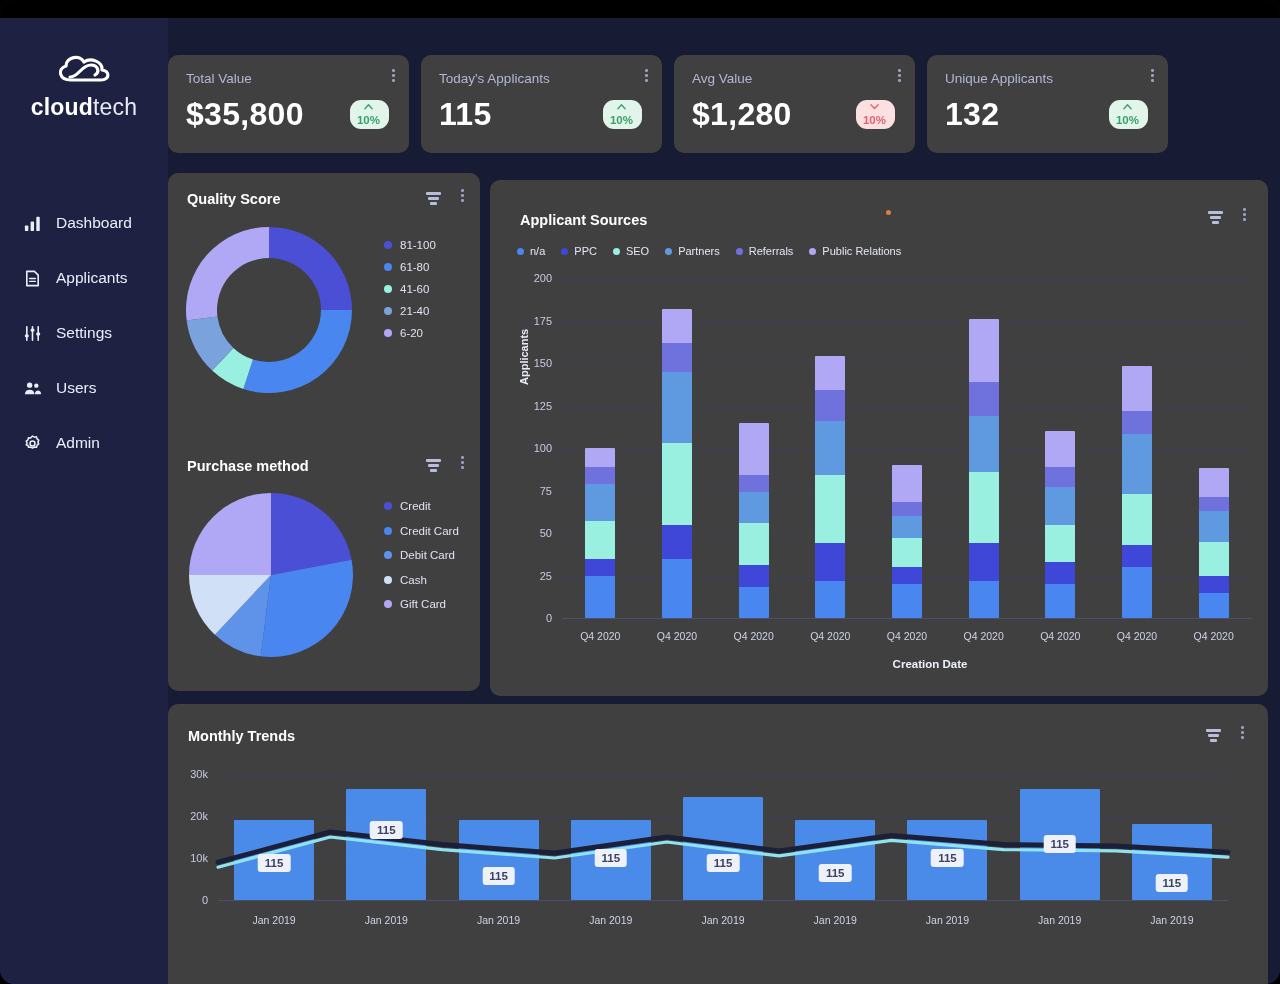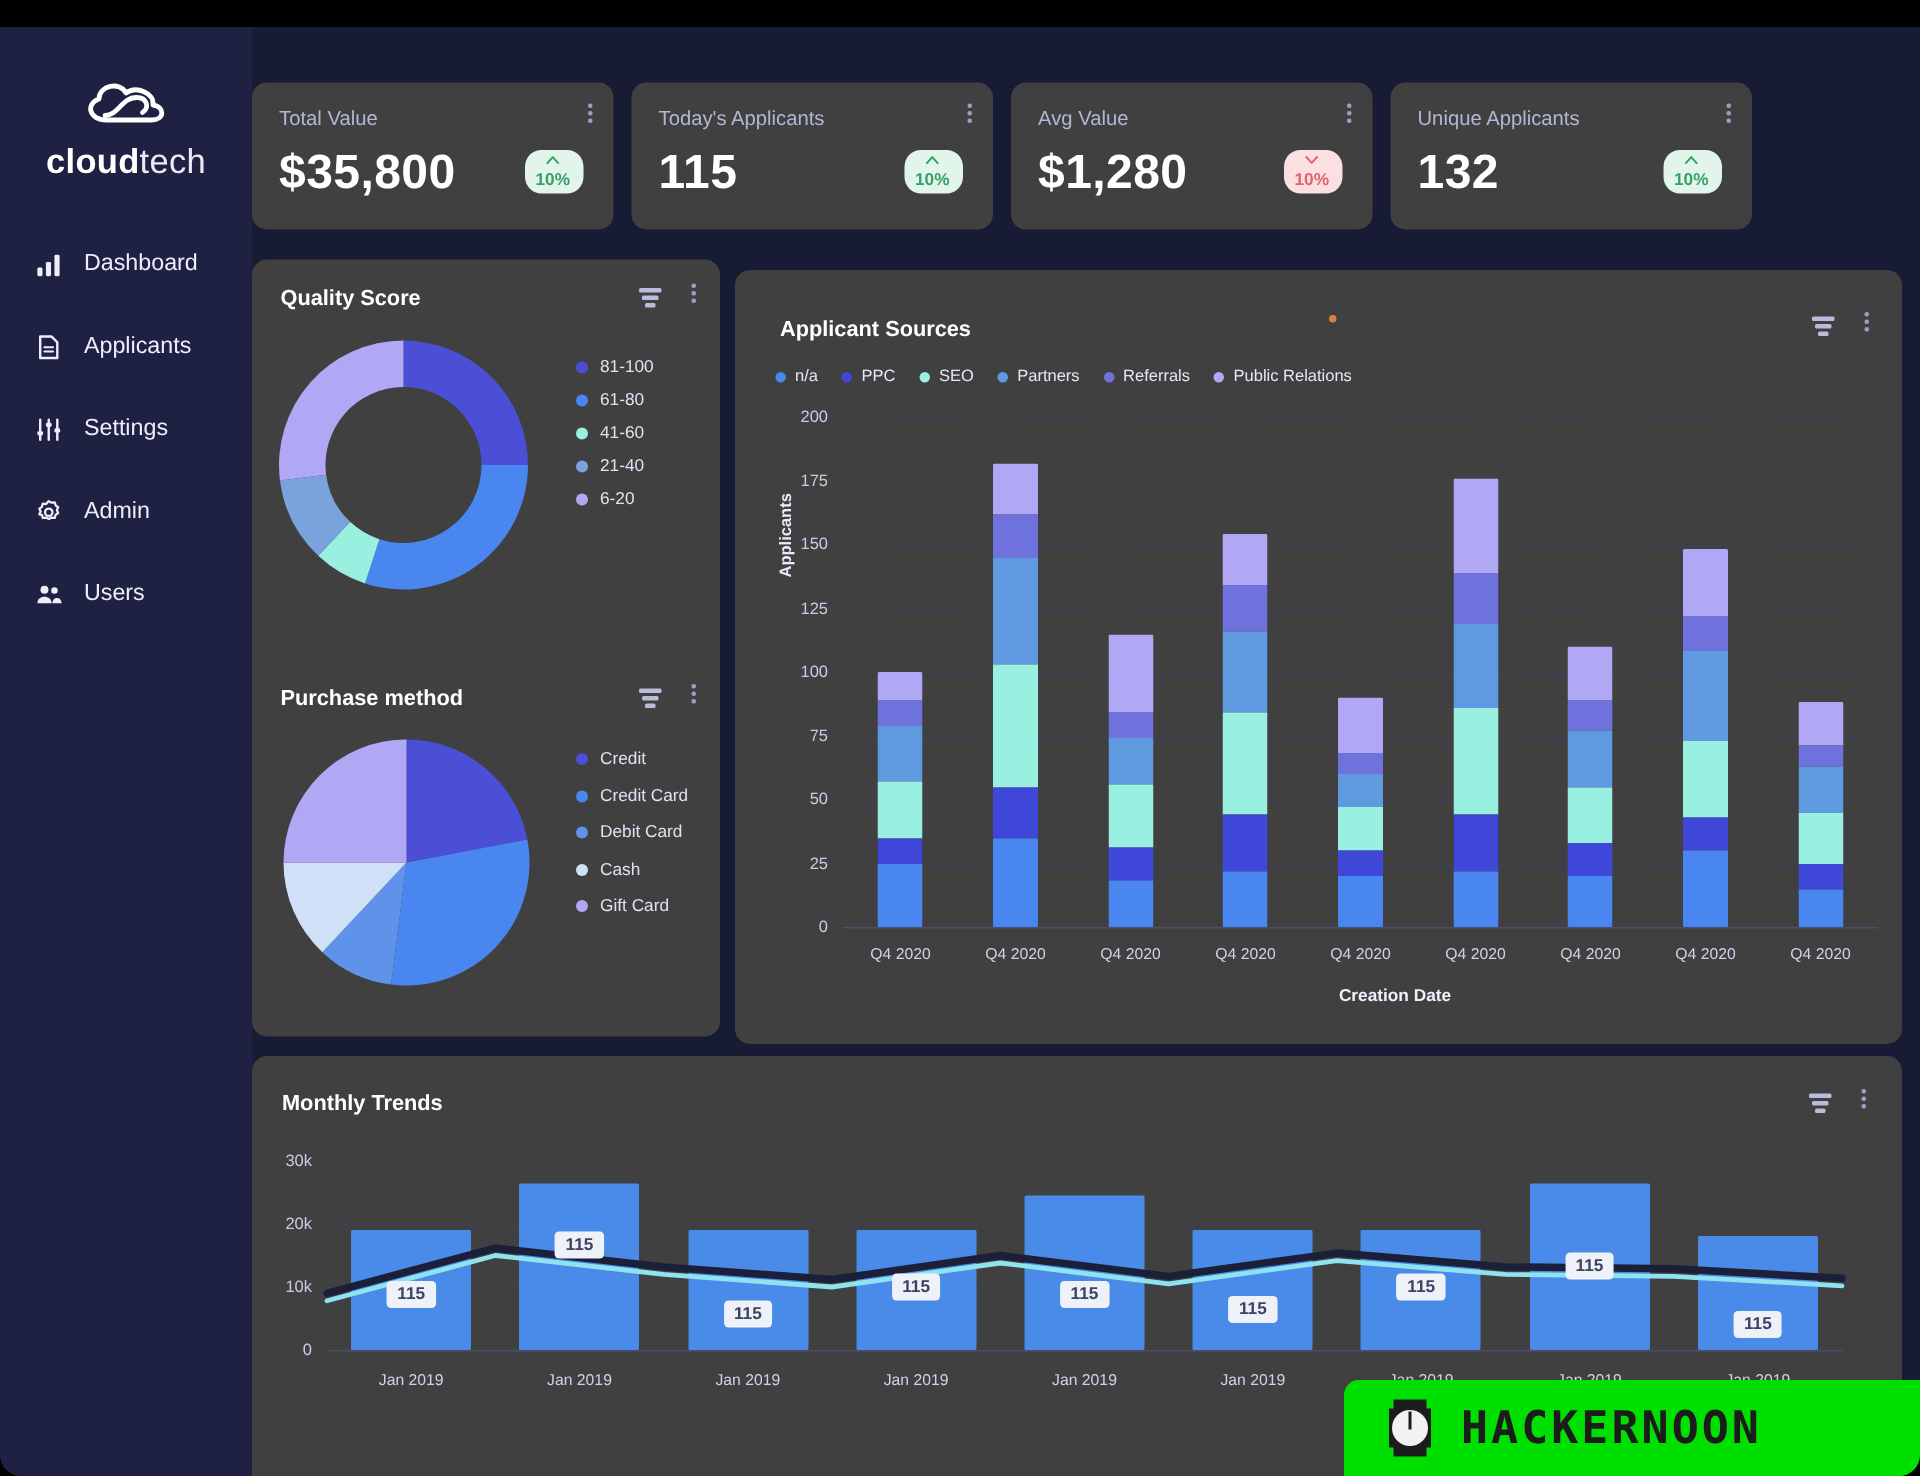--- a/index.html
+++ b/index.html
@@ -14,21 +14,21 @@
   }
   .topbar { position:absolute; top:0; left:0; width:1280px; height:18px; background:#000; z-index:30; }
 
   
   .sidebar {
     position:absolute; left:0; top:18px; width:168px; height:966px;
     background:#1e2142;
     border-top-left-radius:0; border-bottom-left-radius:14px;
     padding-top:32px;
   }
-  .logo-wrap { display:flex; flex-direction:column; align-items:center; margin-bottom:33px; }
+  .logo-wrap { display:flex; flex-direction:column; align-items:center; margin-bottom:80px; }
   .logo-cloud { width:62px; height:40px; position:relative; margin-bottom:4px; }
   .logo-text { font-size:23px; letter-spacing:.2px; color:#fff; white-space:nowrap; }
   .logo-text b { font-weight:700; }
   .logo-text span { font-weight:300; color:#e8eaf5; }
 
   .nav-item {
     display:flex; align-items:center; gap:14px;
     height:44px; padding-left:22px; margin-bottom:11px;
     color:#eceefb; font-size:15.5px; cursor:pointer;
   }
@@ -151,36 +151,36 @@
             <rect x="2" y="11" width="4" height="3" rx="1" fill="#eceefb"></rect>
             <rect x="8" y="5" width="4" height="3" rx="1" fill="#eceefb"></rect>
             <rect x="14" y="9" width="4" height="3" rx="1" fill="#eceefb"></rect>
           </svg>
       </span>
       <span>Settings</span>
     </div>
     <div class="nav-item">
       <span class="nav-ico">
         <svg viewBox="0 0 20 20">
-            <path d="M10 2.2l2 1.1 2.2-.3.6 2.2 1.8 1.3-.9 2 .9 2-1.8 1.3-.6 2.2-2.2-.3-2 1.1-2-1.1-2.2.3-.6-2.2L3.4 11.5l.9-2-.9-2 1.8-1.3.6-2.2 2.2.3z" fill="none" stroke="#eceefb" stroke-width="1.6" stroke-linejoin="round"></path>
-            <circle cx="10" cy="10" r="2.6" fill="none" stroke="#eceefb" stroke-width="1.6"></circle>
-          </svg>
-      </span>
-      <span>Admin</span>
-    </div>
-    <div class="nav-item">
-      <span class="nav-ico">
-        <svg viewBox="0 0 20 20">
             <circle cx="7" cy="6.5" r="2.8" fill="#eceefb"></circle>
             <circle cx="14" cy="7" r="2.3" fill="#eceefb"></circle>
             <path d="M2 16c0-3 2.3-4.6 5-4.6S12 13 12 16z" fill="#eceefb"></path>
             <path d="M12.5 16c0-2.4 1.5-3.8 3.3-3.8S19 13.6 19 16z" fill="#eceefb"></path>
           </svg>
       </span>
       <span>Users</span>
+    </div>
+    <div class="nav-item">
+      <span class="nav-ico">
+        <svg viewBox="0 0 20 20">
+            <path d="M10 2.2l2 1.1 2.2-.3.6 2.2 1.8 1.3-.9 2 .9 2-1.8 1.3-.6 2.2-2.2-.3-2 1.1-2-1.1-2.2.3-.6-2.2L3.4 11.5l.9-2-.9-2 1.8-1.3.6-2.2 2.2.3z" fill="none" stroke="#eceefb" stroke-width="1.6" stroke-linejoin="round"></path>
+            <circle cx="10" cy="10" r="2.6" fill="none" stroke="#eceefb" stroke-width="1.6"></circle>
+          </svg>
+      </span>
+      <span>Admin</span>
     </div>
   </div>
 
   <div class="main">
 
     <div class="kpi-row" id="kpiRow">
         <div class="card kpi">
           <div class="kpi-label">Total Value</div>
           <div class="dots">
             <i></i>
@@ -559,23 +559,13 @@
           <div class="xlab" style="left:555px;top:210px">Jan 2019</div>
           <div class="xlab" style="left:667.2222222222222px;top:210px">Jan 2019</div>
           <div class="xlab" style="left:779.4444444444445px;top:210px">Jan 2019</div>
           <div class="xlab" style="left:891.6666666666667px;top:210px">Jan 2019</div>
           <div class="xlab" style="left:1003.8888888888889px;top:210px">Jan 2019</div>
         </div>
     </div>
 
   </div>
 
-  <div class="watermark">
-    <svg width="40" height="42" viewBox="0 0 40 42">
-      <rect x="9" y="2" width="22" height="7" fill="#1c1c1c"></rect>
-      <rect x="9" y="33" width="22" height="7" fill="#1c1c1c"></rect>
-      <rect x="6" y="8" width="28" height="26" fill="#1c1c1c"></rect>
-      <circle cx="20" cy="21" r="12" fill="#f2f2f2"></circle>
-      <rect x="19" y="10" width="2" height="12" fill="#1c1c1c"></rect>
-    </svg>
-    <span class="wm-text">HACKERNOON</span>
-  </div>
 </div>
 
 </body></html>

